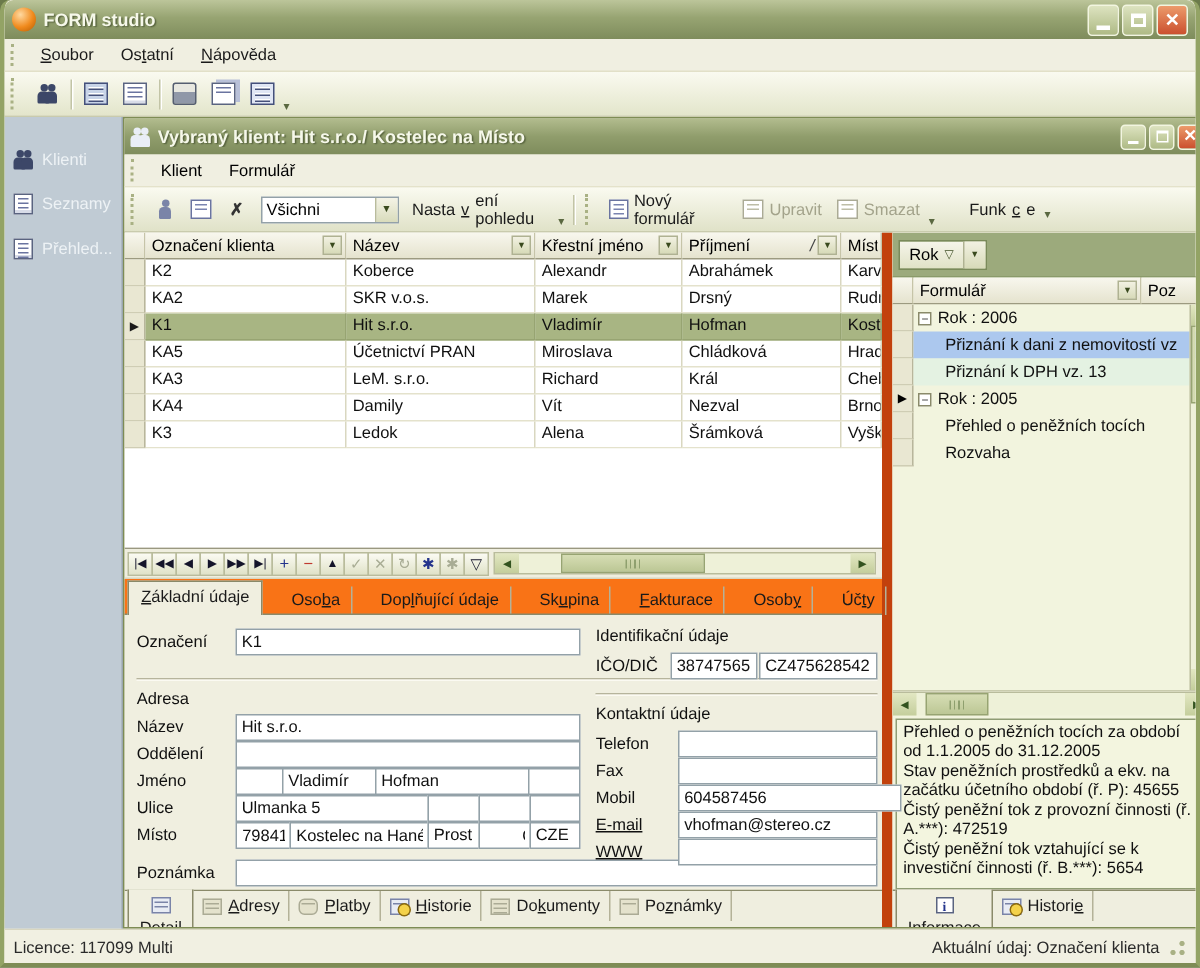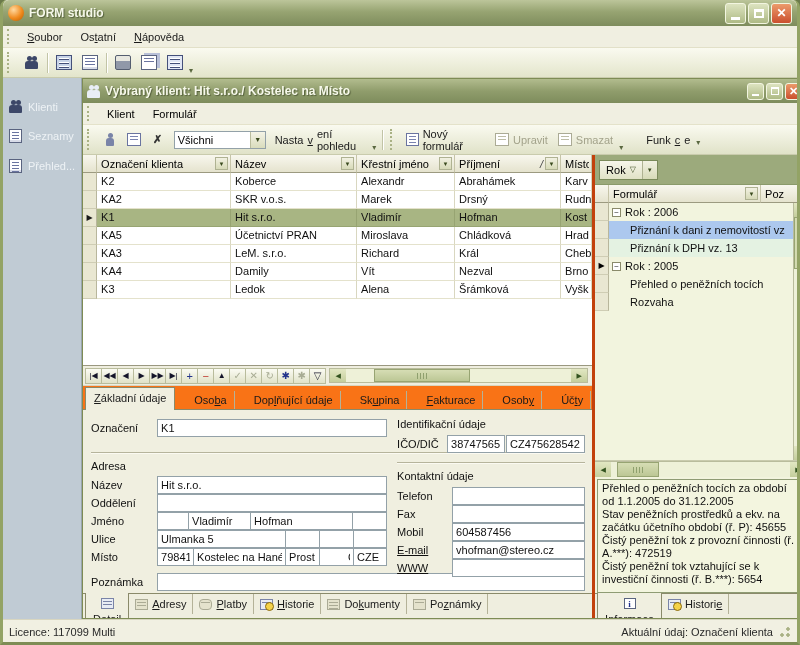--- a/index.html
+++ b/index.html
@@ -54,21 +54,21 @@
   .ddbtn{width:15px;background:linear-gradient(180deg,#F4F3E6,#D9DCBC);border-left:1px solid #B9BC9C;color:#3A4A1E;font-size:7px;display:flex;align-items:center;justify-content:center;}
   .tbtn{padding:3px 5px;display:flex;align-items:center;gap:4px;color:#1a1a1a;}
   .tbtn.dis{color:#A3A38B;}
   .micon{width:14px;height:13px;border:1px solid #6A74A0;background:#fff;position:relative;}
   .micon i{display:block;height:1px;background:#7A84B0;margin:2px 2px 0 2px;}
   .micon.gray{border-color:#ABAB95;}
   .micon.gray i{background:#BDBDA6;}
   .funkce-seg{margin-left:auto;width:196px;display:flex;align-items:center;}
   
   .cw-body{flex:1;display:flex;overflow:hidden;}
-  .cw-left{width:512px;display:flex;flex-direction:column;border-right:3px solid #c2410c;}
+  .cw-left{width:512px;display:flex;flex-direction:column;border-right:7px solid #c2410c;}
   
   .grid{height:211px;background:#fff;border-bottom:1px solid #9A9880;display:flex;flex-direction:column;overflow:hidden;}
   .ghead{display:flex;height:18px;flex:0 0 auto;}
   .gh{background:linear-gradient(180deg,#F8F7EE,#E5E3CE);border-right:1px solid #C6C4A8;border-bottom:1px solid #9C9A80;display:flex;align-items:center;font-size:11px;padding:0 2px 0 4px;white-space:nowrap;overflow:hidden;}
   .gh .lbl{flex:1;overflow:hidden;}
   .gh .dd{width:13px;height:13px;flex:0 0 auto;background:linear-gradient(180deg,#F2F1E2,#D7DAB8);border:1px solid #AFB292;color:#3A4A1E;font-size:6px;display:flex;align-items:center;justify-content:center;}
   .sortmark{color:#444;margin-right:2px;font-style:italic;}
   .ci{width:14px;flex:0 0 auto;}
   .c1{width:134px;flex:0 0 auto;}
   .c2{width:126px;flex:0 0 auto;}
@@ -484,21 +484,21 @@
             <span class="flabel" style="left:314px;top:28px">IČO/DIČ</span>
             <input class="inp" style="left: 364px; top: 25px; width: 58px;" value="38747565">
             <input class="inp" style="left: 423px; top: 25px; width: 79px;" value="CZ475628542">
             <div class="hr" style="left:314px;top:52px;width:188px"></div>
             <span class="flabel" style="left:314px;top:60px">Kontaktní údaje</span>
             <span class="flabel" style="left:314px;top:80px">Telefon</span>
             <input class="inp" style="left: 369px; top: 77px; width: 133px;" value="">
             <span class="flabel" style="left:314px;top:98px">Fax</span>
             <input class="inp" style="left: 369px; top: 95px; width: 133px;" value="">
             <span class="flabel" style="left:314px;top:116px">Mobil</span>
-            <input class="inp" style="left: 369px; top: 113px; width: 133px;" value="604587456">
+            <input class="inp" style="left: 369px; top: 113px; width: 149px;" value="604587456">
             <span class="flabel linklab" style="left:314px;top:134px">E-mail</span>
             <input class="inp" style="left: 369px; top: 131px; width: 133px;" value="vhofman@stereo.cz">
             <span class="flabel linklab" style="left:314px;top:152px">WWW</span>
             <input class="inp" style="left: 369px; top: 149px; width: 133px;" value="">
           </div>
 
           <div class="btabs">
             <span class="btab active">
                 <span class="sicon">
                   <i></i>

